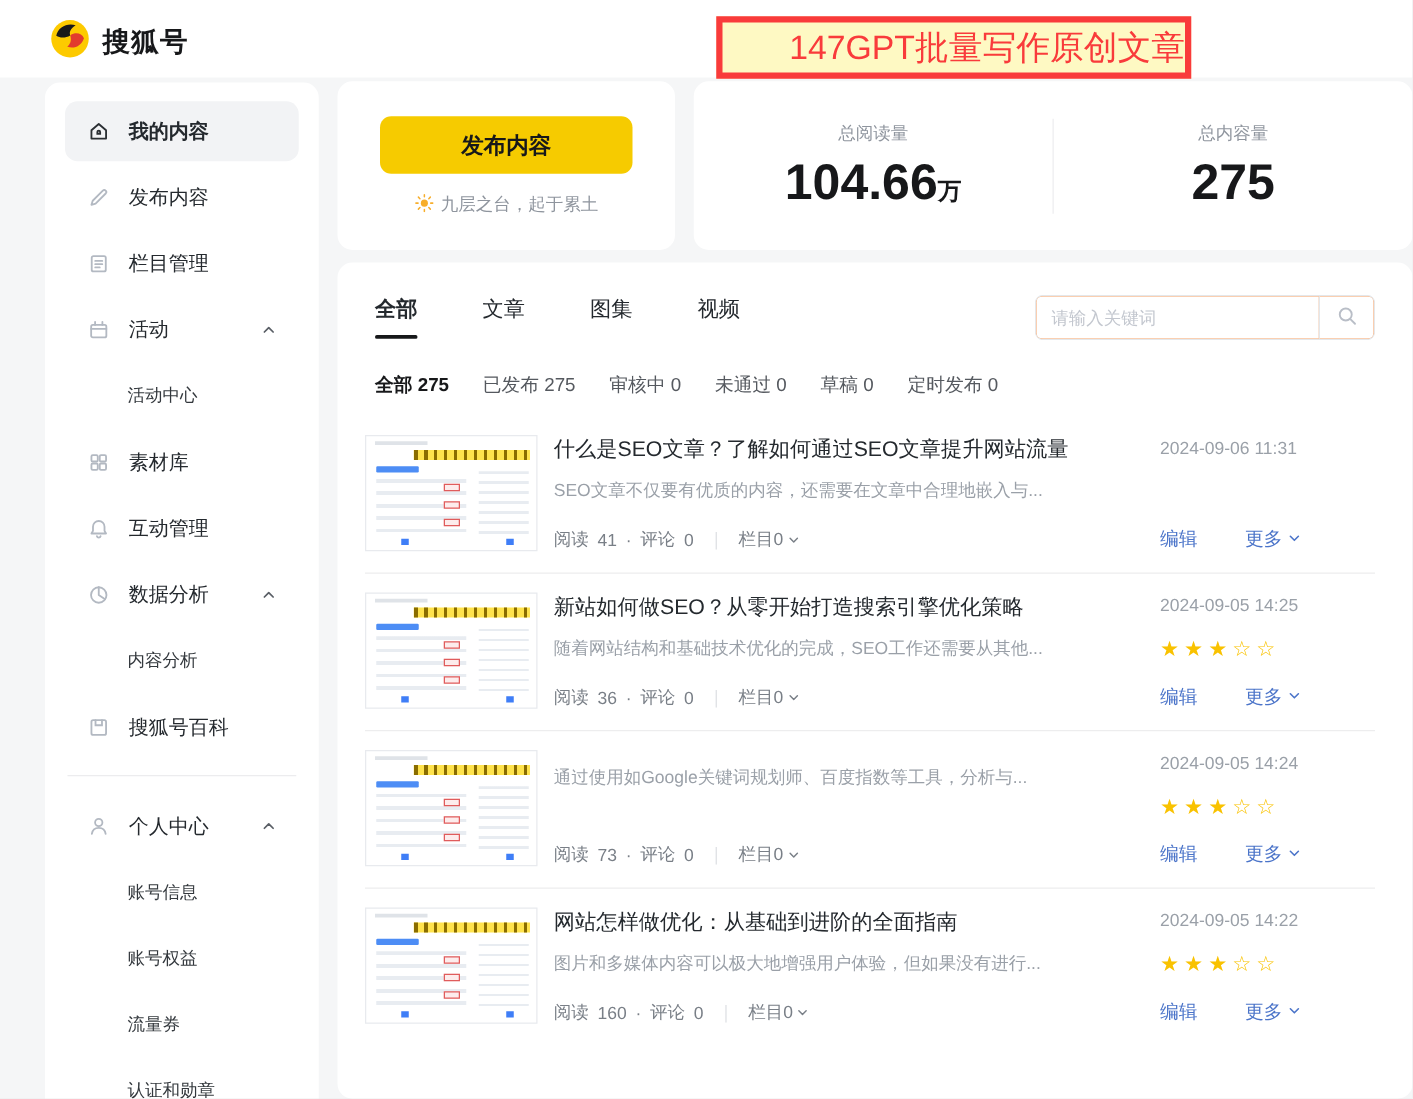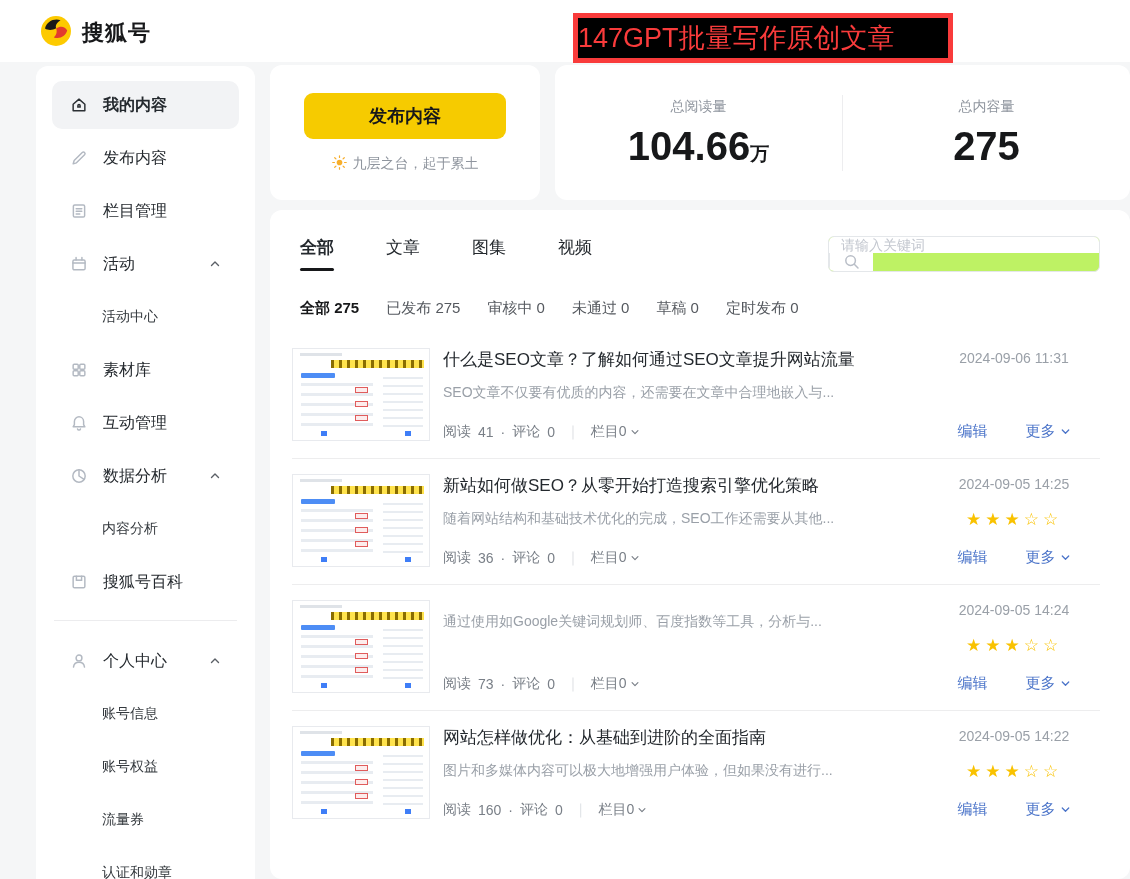--- a/index.html
+++ b/index.html
@@ -6,22 +6,22 @@
   html,body { background:#e9eaec; }
   body { font-family:"Liberation Sans", sans-serif; }
   .viewport { position:relative; width:1130px; height:879px; background:#f5f6f7; overflow:hidden; }
 
   
   .top-header { position:absolute; top:0; left:0; right:0; height:62px; background:#fff; z-index:2; }
   .logo { position:absolute; left:40px; top:15px; display:flex; align-items:center; gap:10px; }
   .logo-text { font-size:22px; font-weight:bold; color:#17181a; letter-spacing:1px; }
 
   
-  .annotation { position:absolute; left:573px; top:13px; width:380px; height:50px; background:#000000;
-    border:5px solid #f93b3b; display:flex; align-items:center; justify-content:flex-start; z-index:10; }
+  .annotation { position:absolute; left:573px; top:13px; width:380px; height:50px; background:#fef9c3;
+    border:5px solid #f93b3b; display:flex; align-items:center; justify-content:flex-end; z-index:10; }
   .annotation span { color:#f93b3b; font-size:27px; white-space:nowrap; }
 
   
   .sidebar { position:absolute; left:36px; top:66px; width:219px; bottom:0; background:#fff;
     border-radius:12px 12px 0 0; padding:15px 16px 0; overflow:hidden; }
   .side-item { height:48px; display:flex; align-items:center; gap:15px; padding:0 18px 0 18px;
     border-radius:10px; margin-bottom:5px; font-size:16px; color:#24292e; cursor:pointer; }
   .side-item.active { background:#f2f3f5; font-weight:bold; }
   .side-item .s-icon { width:18px; height:18px; flex:none; display:flex; align-items:center; }
   .side-item .chev { margin-left:auto; display:flex; }
@@ -47,41 +47,41 @@
   
   .list-card { background:#fff; border-radius:12px; margin-top:10px; height:669px;
     padding:26px 30px 0 22px; overflow:hidden; }
   .tabs-row { display:flex; align-items:flex-start; justify-content:space-between; padding-left:8px; }
   .tabs { display:flex; gap:52px; }
   .tab { font-size:17px; color:#24292e; cursor:pointer; text-align:center; }
   .tab .t-underline { height:3px; background:transparent; margin-top:9px; border-radius:2px; }
   .tab.active { font-weight:bold; }
   .tab.active .t-underline { background:#17181a; }
   .search-box { display:flex; width:272px; height:36px; border:1px solid #e4e7ea; border-radius:6px;
-    overflow:hidden; background:#bef264;flex-direction:column; }
+    overflow:hidden; background:#f97316; }
   .search-box input { flex:1; border:none; outline:none; padding:0 12px; font-size:14px; color:#333;
     font-family:inherit; }
   .search-box input::placeholder { color:#c3c7cf; }
   .search-btn { width:44px; border:none; border-left:1px solid #e4e7ea; background:#fff; cursor:pointer;
     display:flex; align-items:center; justify-content:center; }
 
   .filters { display:flex; gap:27px; margin-top:27px; padding-left:8px; font-size:15px; color:#55595f; }
   .filter { cursor:pointer; white-space:nowrap; }
   .filter.active { color:#17181a; font-weight:bold; }
 
   .items { margin-top:15px; }
   .item { display:flex; padding:15px 0 17px; }
   .item + .item { border-top:1px solid #ededee; }
   .item-main { flex:1; display:flex; flex-direction:column; min-width:0; padding-right:16px; }
   .item-title { font-size:17px; color:#24292e; cursor:pointer; white-space:nowrap; overflow:hidden; }
   .item-desc { font-size:14px; color:#9aa0a8; margin-top:13px; white-space:nowrap; overflow:hidden; }
   .item-stats { margin-top:auto; display:flex; align-items:center; gap:7px; font-size:14px; color:#797f87; }
   .bar-sep { color:#d9dce0; margin:0 4px; }
   .col-chip { display:flex; align-items:center; gap:3px; cursor:pointer; color:#797f87; }
-  .item-side { display:flex; flex-direction:column; align-items:center; justify-content:space-between;
+  .item-side { display:flex; flex-direction:column; align-items:flex-start; justify-content:space-between;
     min-width:172px; flex:none; padding-top:2px; }
   .item-date { font-size:14px; color:#9aa0a8; }
   .stars { font-size:17px; letter-spacing:4px; color:#f9c200; line-height:1; height:18px; }
   .item-actions { display:flex; align-items:center; gap:38px; font-size:15px; color:#4b74c9; }
   .action { display:flex; align-items:center; gap:4px; cursor:pointer; }
 
   
   .thumb { width:138px; height:93px; flex:none; margin-right:13px; background:#fff;
     border:1px solid #e8eaee; position:relative; cursor:pointer; }
   .t-head { position:absolute; top:4px; left:7px; width:42px; height:3px; background:#dfe3e8; }

